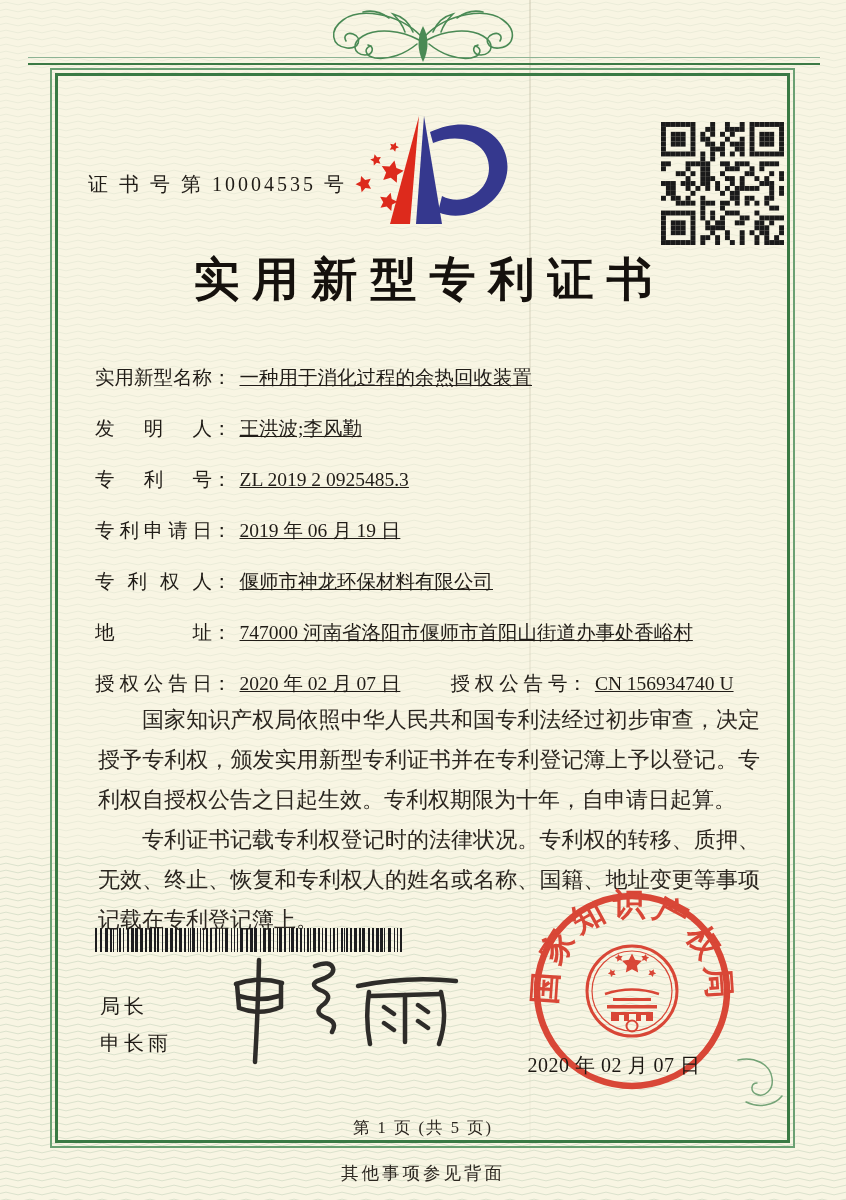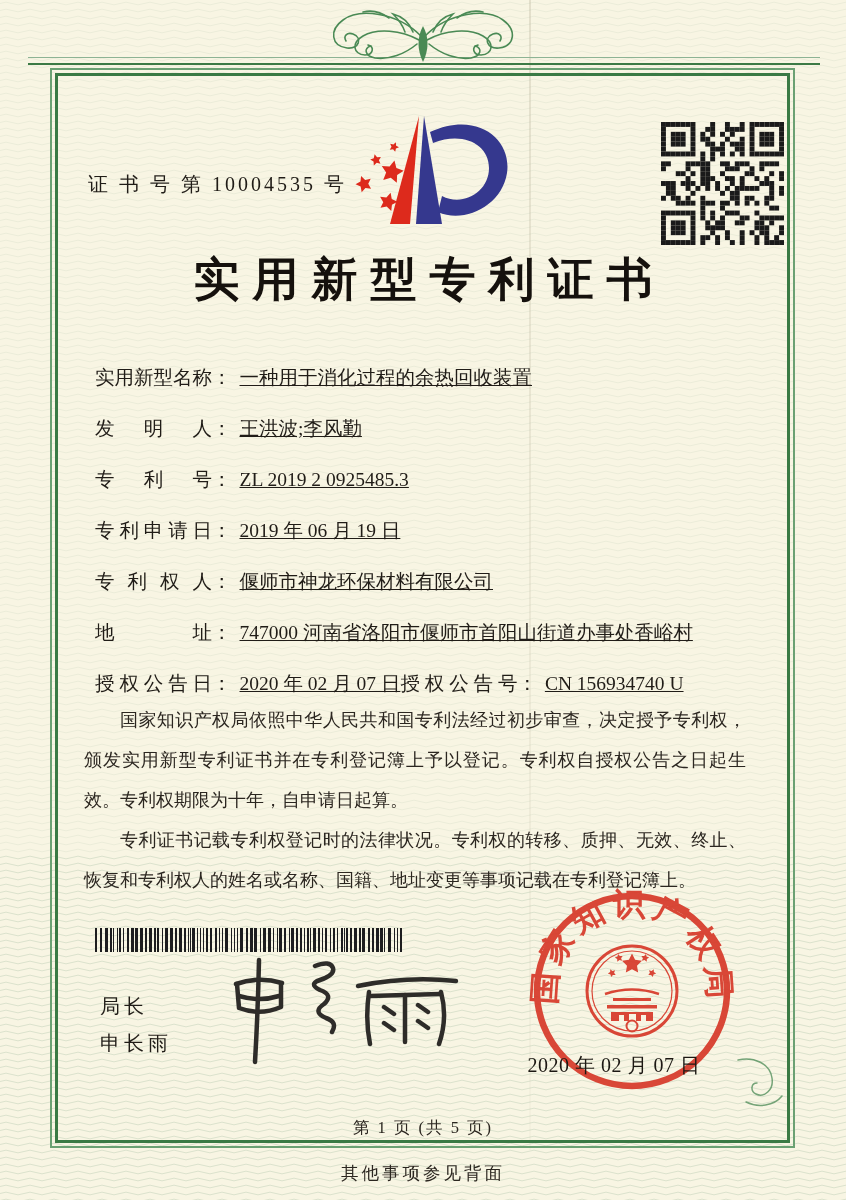--- a/index.html
+++ b/index.html
@@ -24,22 +24,22 @@
   .cert-no{position:absolute;left:88px;top:131px;font-size:20px;letter-spacing:3px;z-index:4;margin-top:40px;}
   .logo{position:absolute;left:350px;top:106px;z-index:4;}
   .qr{position:absolute;left:661px;top:122px;width:123px;height:123px;z-index:4;}
   .title{position:absolute;left:0;right:0;top:249px;text-align:center;
     font-size:46px;font-weight:700;letter-spacing:13px;text-indent:13px;color:#15110d;z-index:4;}
   .fields{position:absolute;left:95px;top:366px;width:665px;font-size:19.5px;z-index:4;}
   .f-row{display:flex;align-items:baseline;line-height:23px;margin-bottom:28px;white-space:nowrap;}
   .f-label{display:inline-block;width:117px;text-align:justify;text-align-last:justify;}
   .f-colon{margin:0 2px 0 0;}
   .f-value{margin-left:6px;text-decoration:underline;}
-  .f-label.second{}
-  .paras{position:absolute;left:84px;top:700px;width:662px;font-size:18px;line-height:40px;
+  .f-label.second{margin-left:50px;}
+  .paras{position:absolute;left:98px;top:700px;width:662px;font-size:22px;line-height:40px;
     text-align:justify;color:#2b2620;z-index:4;}
   .paras p{margin:0;text-indent:2em;}
   .barcode{position:absolute;left:95px;top:928px;width:312px;height:24px;z-index:4;}
   .barcode b{position:absolute;top:0;bottom:0;background:#1d1d1f;}
   .signoff-role{position:absolute;left:100px;top:993px;font-size:20px;letter-spacing:4px;z-index:5;}
   .signoff-name{position:absolute;left:100px;top:1030px;font-size:20px;letter-spacing:4px;z-index:5;}
   .signature{position:absolute;left:212px;top:950px;z-index:6;}
   .seal{position:absolute;left:517px;top:876px;z-index:5;opacity:.93;}
   .seal-date{position:absolute;left:514px;top:1052px;width:200px;text-align:center;
     font-size:20px;letter-spacing:.5px;color:#1c1813;z-index:6;}

